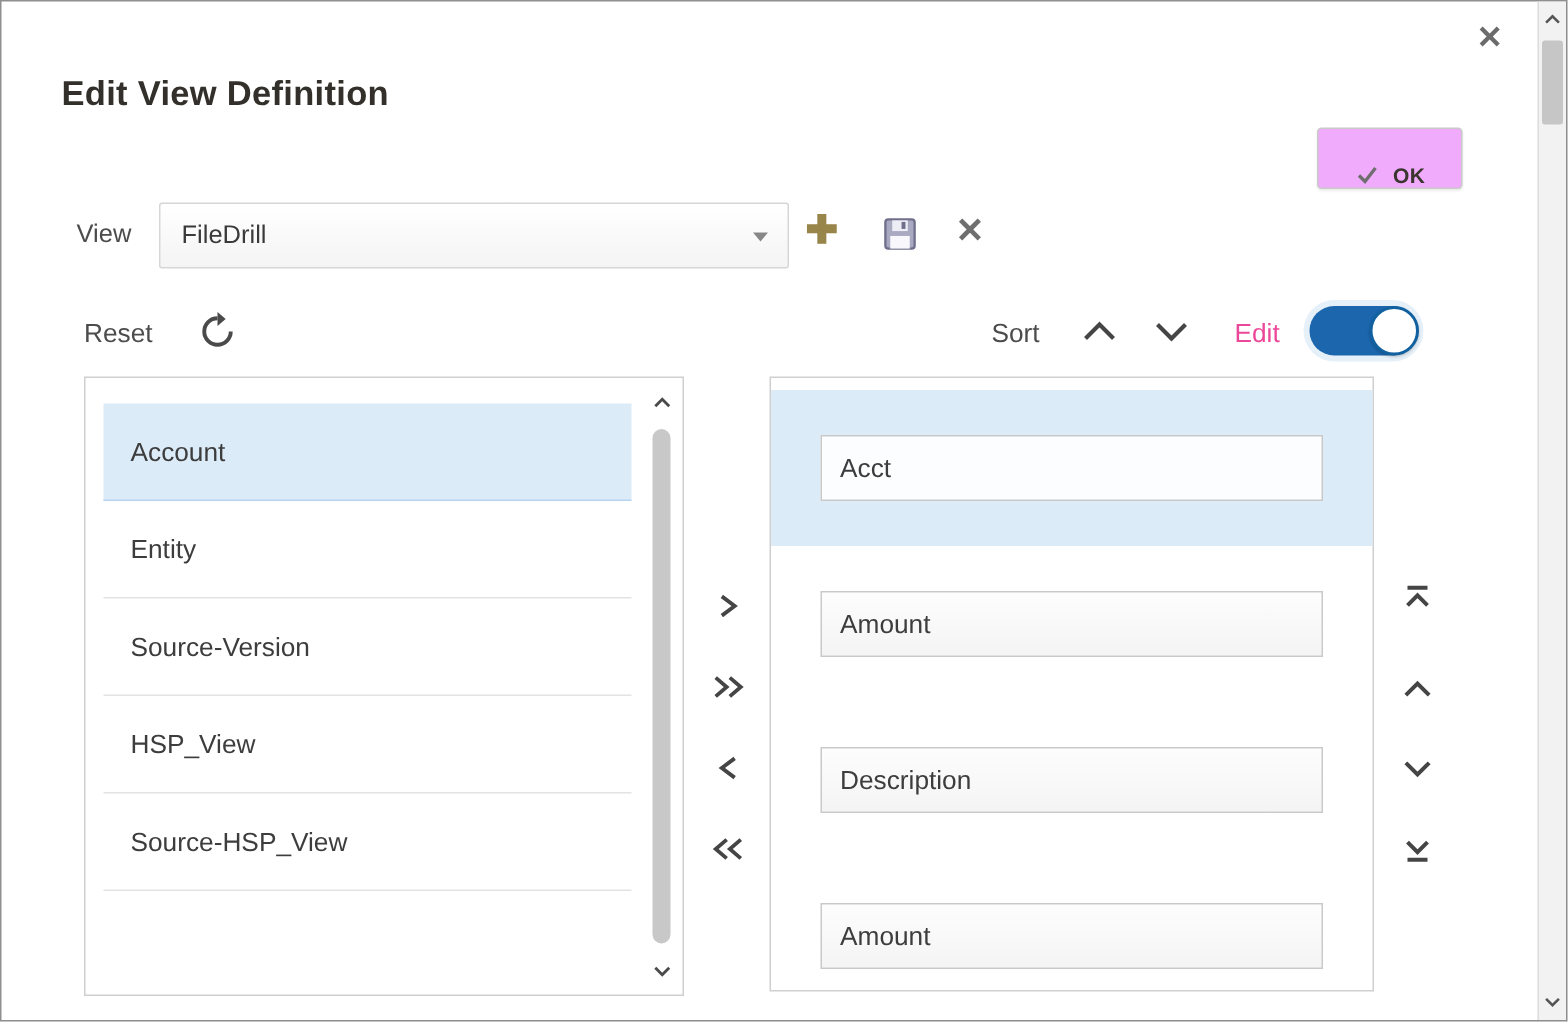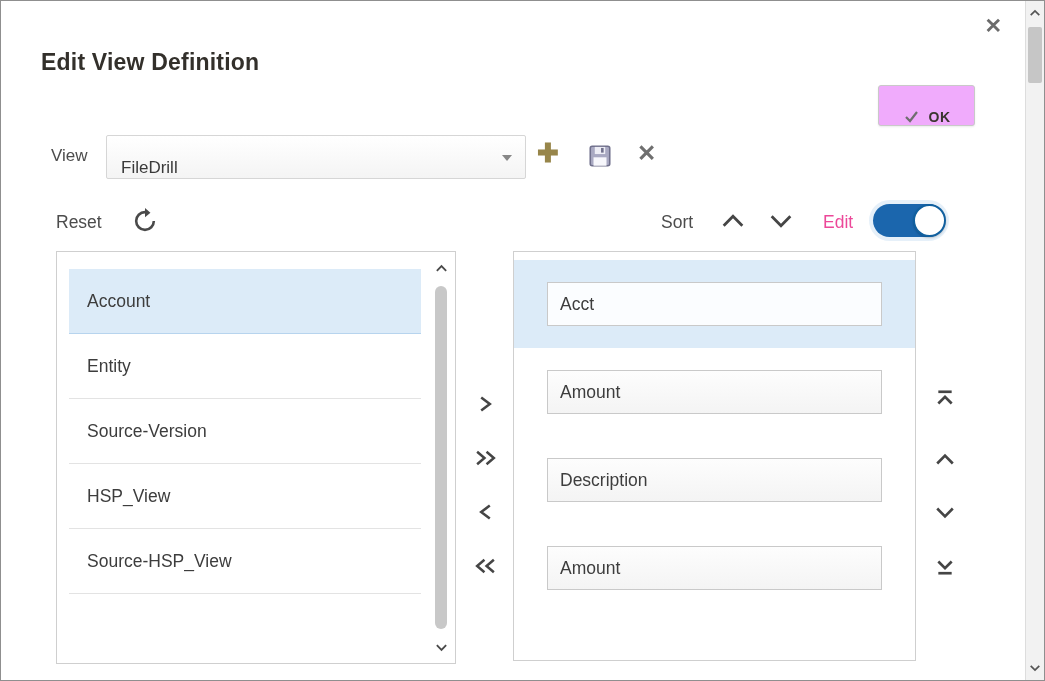--- a/index.html
+++ b/index.html
@@ -27,21 +27,21 @@
     background:#f0abfc; border:1px solid #c9c9c9; border-radius:3px;
     box-shadow:0 1px 2px rgba(0,0,0,.08);
     display:flex; align-items:flex-end; justify-content:center; gap:9px; cursor:pointer;margin-top:32px; }
   .btn-ok .ok-label { font-size:14px; font-weight:700; color:#3a352f; letter-spacing:.4px; }
 
   
   .view-label { position:absolute; left:50px; top:145px; font-size:17px; color:#4c4c4c; }
   .dropdown { position:absolute; left:105px; top:134px; width:420px; height:44px;
     border:1px solid #d6d6d6; border-radius:2px;
     background:linear-gradient(#ffffff, #f4f4f4);
-    display:flex; align-items:flex-end; padding:0 30px 0 14px; cursor:pointer; }
+    display:flex; align-items:center; padding:0 30px 0 14px; cursor:pointer; }
   .dd-value { font-size:17px; color:#3a3a3a; }
   .dd-arrow { position:absolute; right:13px; top:19px; width:0; height:0;
     border-left:5px solid transparent; border-right:5px solid transparent;
     border-top:6px solid #878787; }
   .icon-add { position:absolute; left:536px; top:139px; font-size:26px; font-weight:700;
     color:#97854a; cursor:pointer; line-height:1; }
   .icon-save { position:absolute; left:586px; top:142px; width:26px; height:26px; cursor:pointer; }
   .icon-delete { position:absolute; left:636px; top:141px; font-size:23px; font-weight:700;
     color:#6f6f6f; cursor:pointer; line-height:1; }
 
@@ -79,21 +79,21 @@
   
   .shuttle-btn { position:absolute; left:470px; width:28px; height:28px;
     display:flex; align-items:center; justify-content:center; cursor:pointer; }
   .sh-right  { top:389px; } .sh-allright { top:443px; }
   .sh-left   { top:497px; } .sh-allleft  { top:551px; }
 
   
   .list-right { position:absolute; left:512px; top:250px; width:403px; height:410px;
     border:1px solid #cfcfcf; background:#fff; }
   .sel-items { position:absolute; left:0; top:8px; width:100%; }
-  .sel-row { height:88px; display:flex; align-items:center; padding:0 33px; cursor:pointer; }
+  .sel-row { height:104px; display:flex; align-items:center; padding:0 33px; cursor:pointer; }
   .sel-row.selected { background:#dcebf8; }
   .sel-box { width:100%; height:44px; border:1px solid #c9c9c9;
     background:linear-gradient(#fdfdfd,#f4f4f4);
     display:flex; align-items:center; padding-left:12px;
     font-size:17.5px; color:#3d3d3d; }
   .sel-row.selected .sel-box { background:#fbfdff; }
 
   
   .reorder-btn { position:absolute; left:930px; width:28px; height:28px;
     display:flex; align-items:center; justify-content:center; cursor:pointer; }

